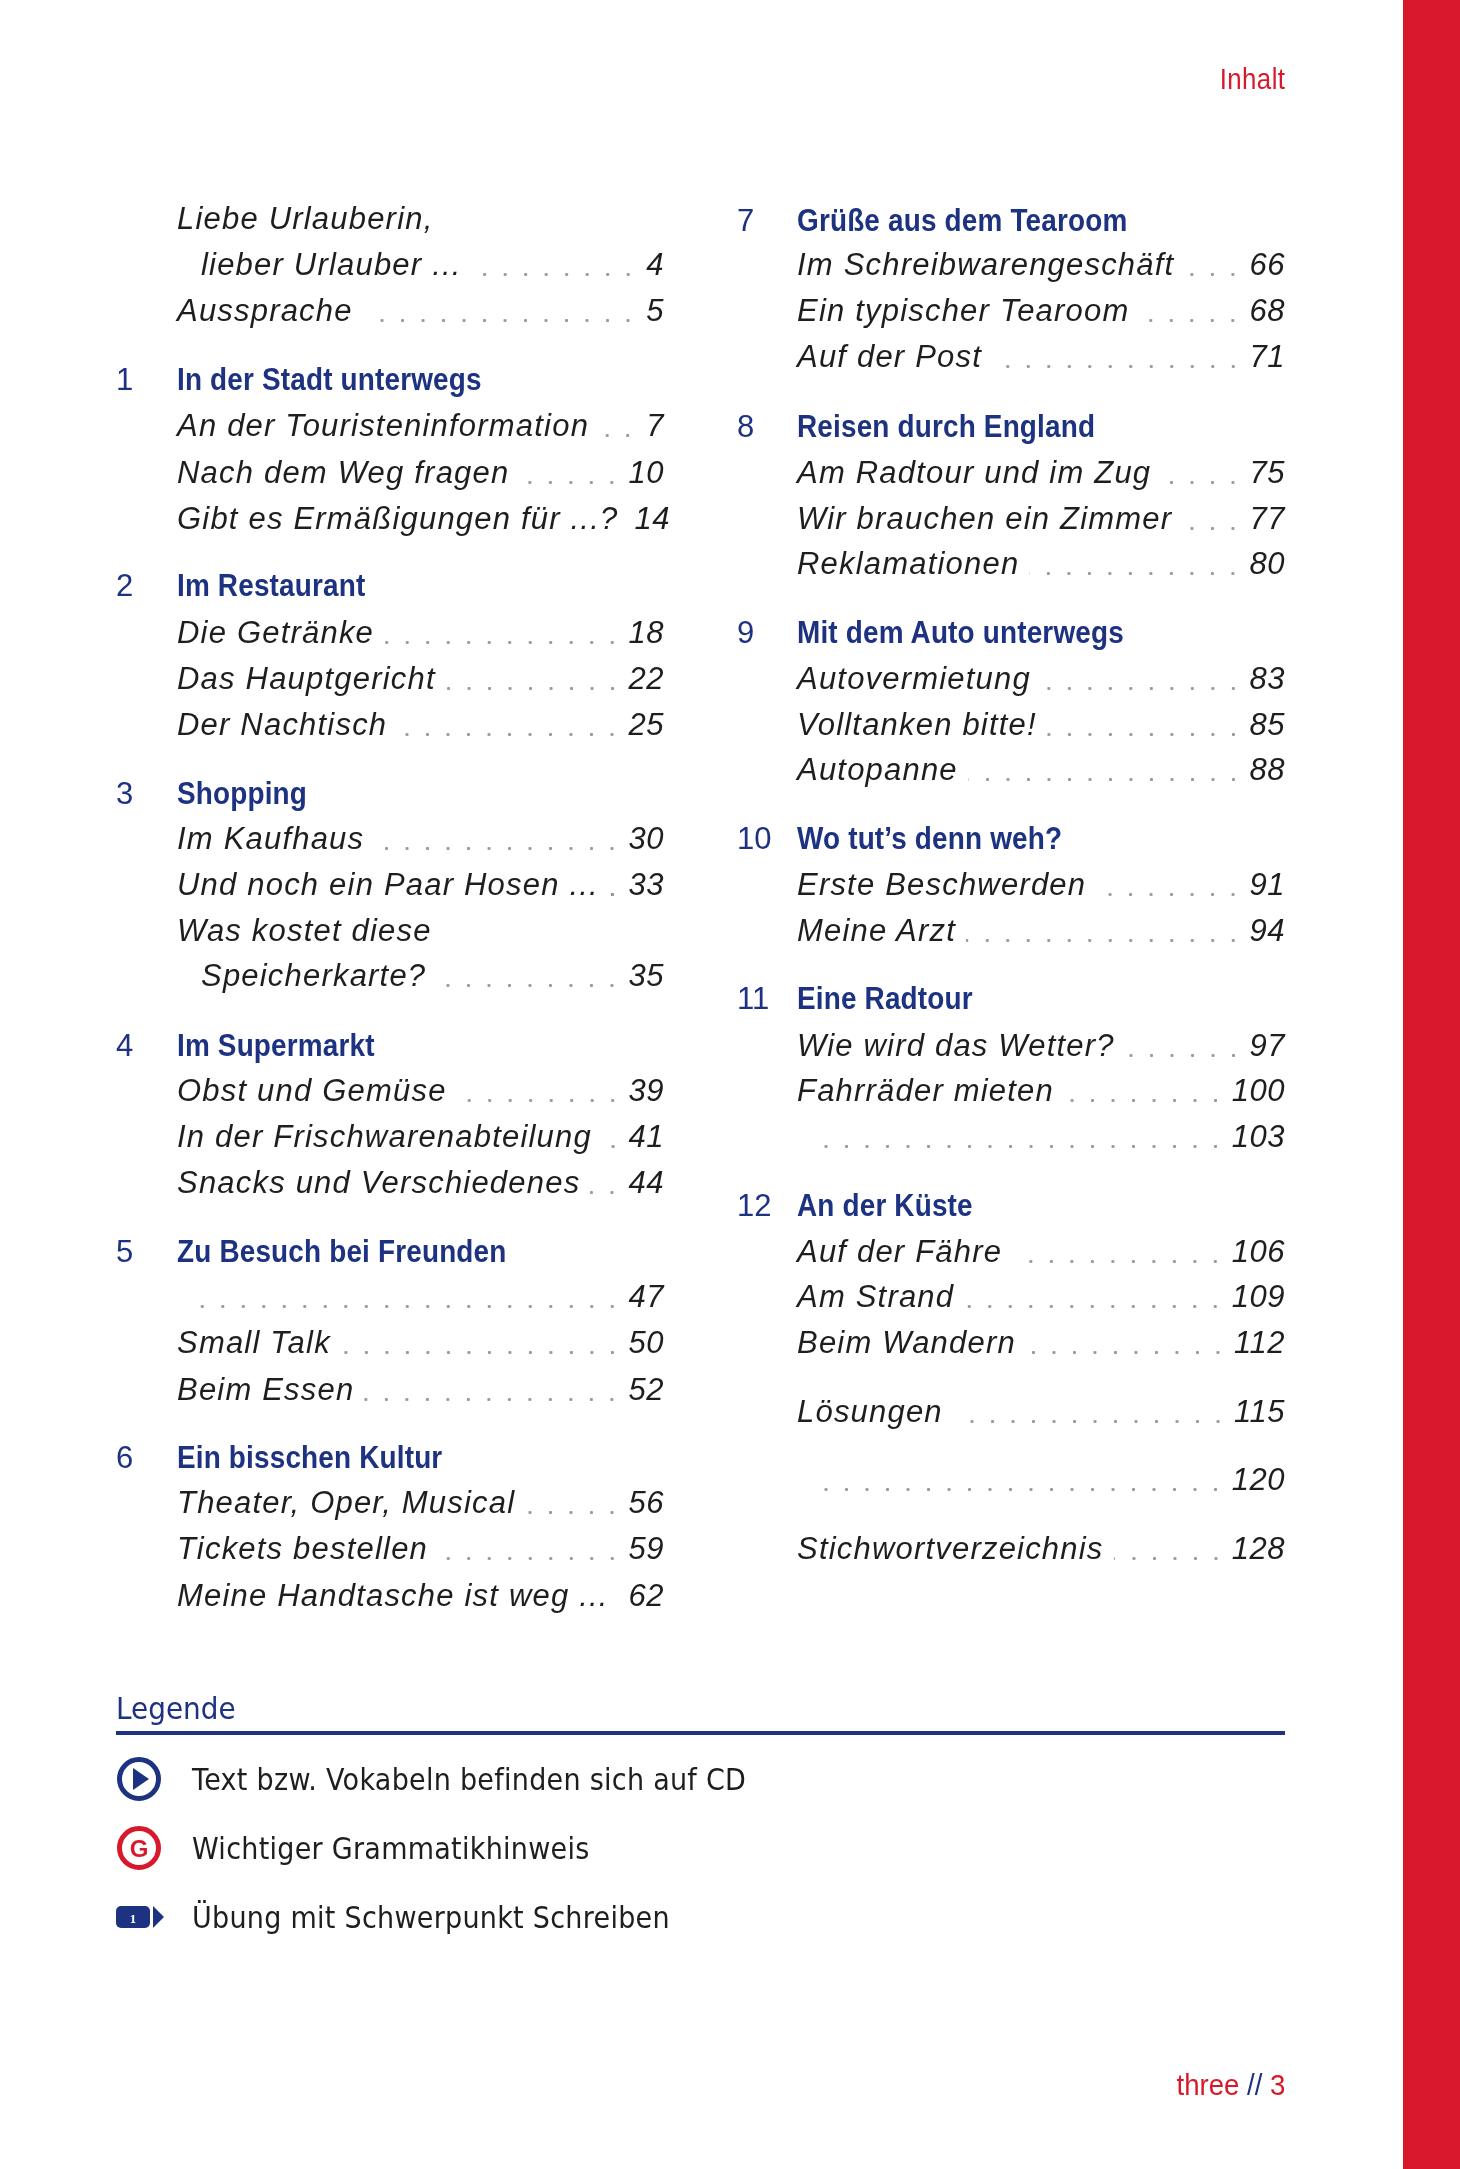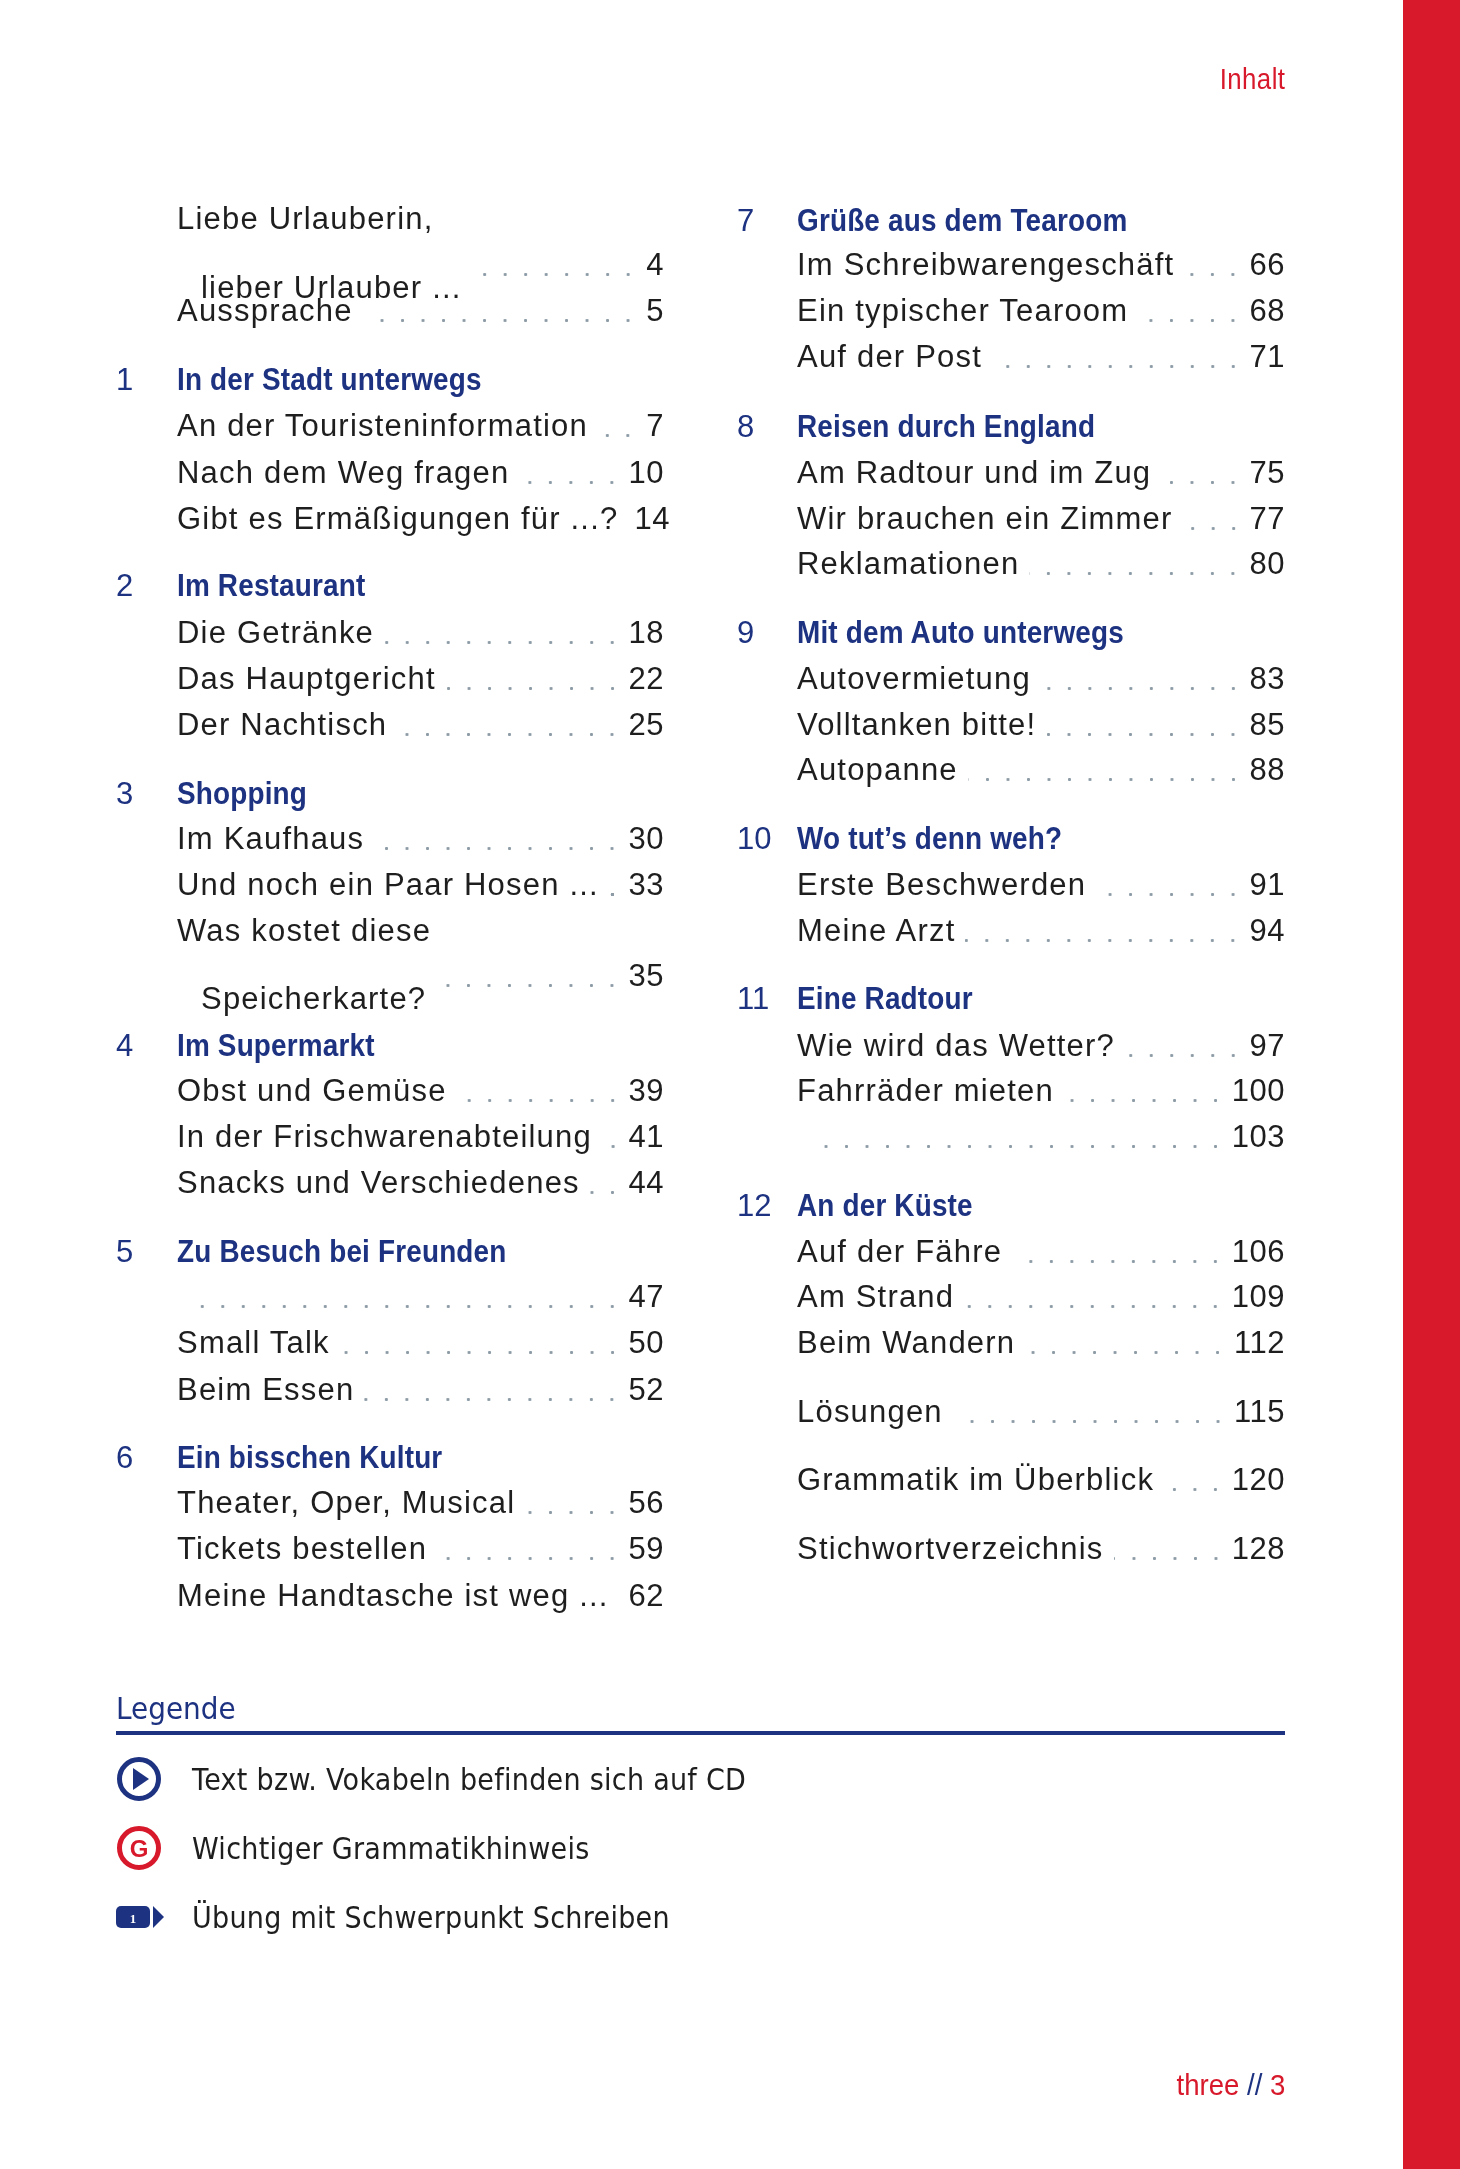--- a/index.html
+++ b/index.html
@@ -11,22 +11,23 @@
   }
   .red-bar { position: absolute; left: 1403px; top: 0; width: 57px; height: 2169px; background: #d7192b; }
   .running-head {
     position: absolute; right: 175px; top: 62px;
     font-size: 30px; color: #d7192b; letter-spacing: 0.5px;
     font-family: "Liberation Sans", sans-serif; font-weight: normal;
     transform: scaleX(0.86); transform-origin: right center;
   }
   .toc-line {
     position: absolute; height: 40px; line-height: 40px;
-    font-size: 31px; display: flex; align-items: center;
+    font-size: 31px; display: flex; align-items: flex-end;
     white-space: nowrap;
+    font-style: italic;
   }
   .toc-line .lbl { flex: 0 0 auto; letter-spacing: 1.2px; color: #1e1e1e; font-weight: normal;
     transform-origin: left center; }
   .toc-line .dots {
     flex: 1 1 auto; margin: 0 6px 0 10px; height: 3px; align-self: center; margin-top: 18px;
     background-image: radial-gradient(circle, #8c9ba6 1.6px, transparent 2px);
     background-size: 20.5px 4px; background-repeat: repeat-x; background-position: right center;
   }
   .toc-line .pg { flex: 0 0 auto; color: #1e1e1e; letter-spacing: 0.5px; min-width: 20px; text-align: right; }
   .left-col { left: 177px; width: 487px; }
@@ -320,21 +321,20 @@
     <span class="dots"></span>
     <span class="pg">112</span>
   </div>
 
   <div class="toc-line right-col" style="top:1392px">
     <span class="lbl">Lösungen</span>
     <span class="dots"></span>
     <span class="pg">115</span>
   </div>
   <div class="toc-line right-col" style="top:1460px">
-    <span class="lbl">Grammatik im Überblick</span>
     <span class="dots"></span>
     <span class="pg">120</span>
   </div>
   <div class="toc-line right-col" style="top:1529px">
     <span class="lbl">Stichwortverzeichnis</span>
     <span class="dots"></span>
     <span class="pg">128</span>
   </div>
 </div>
 

